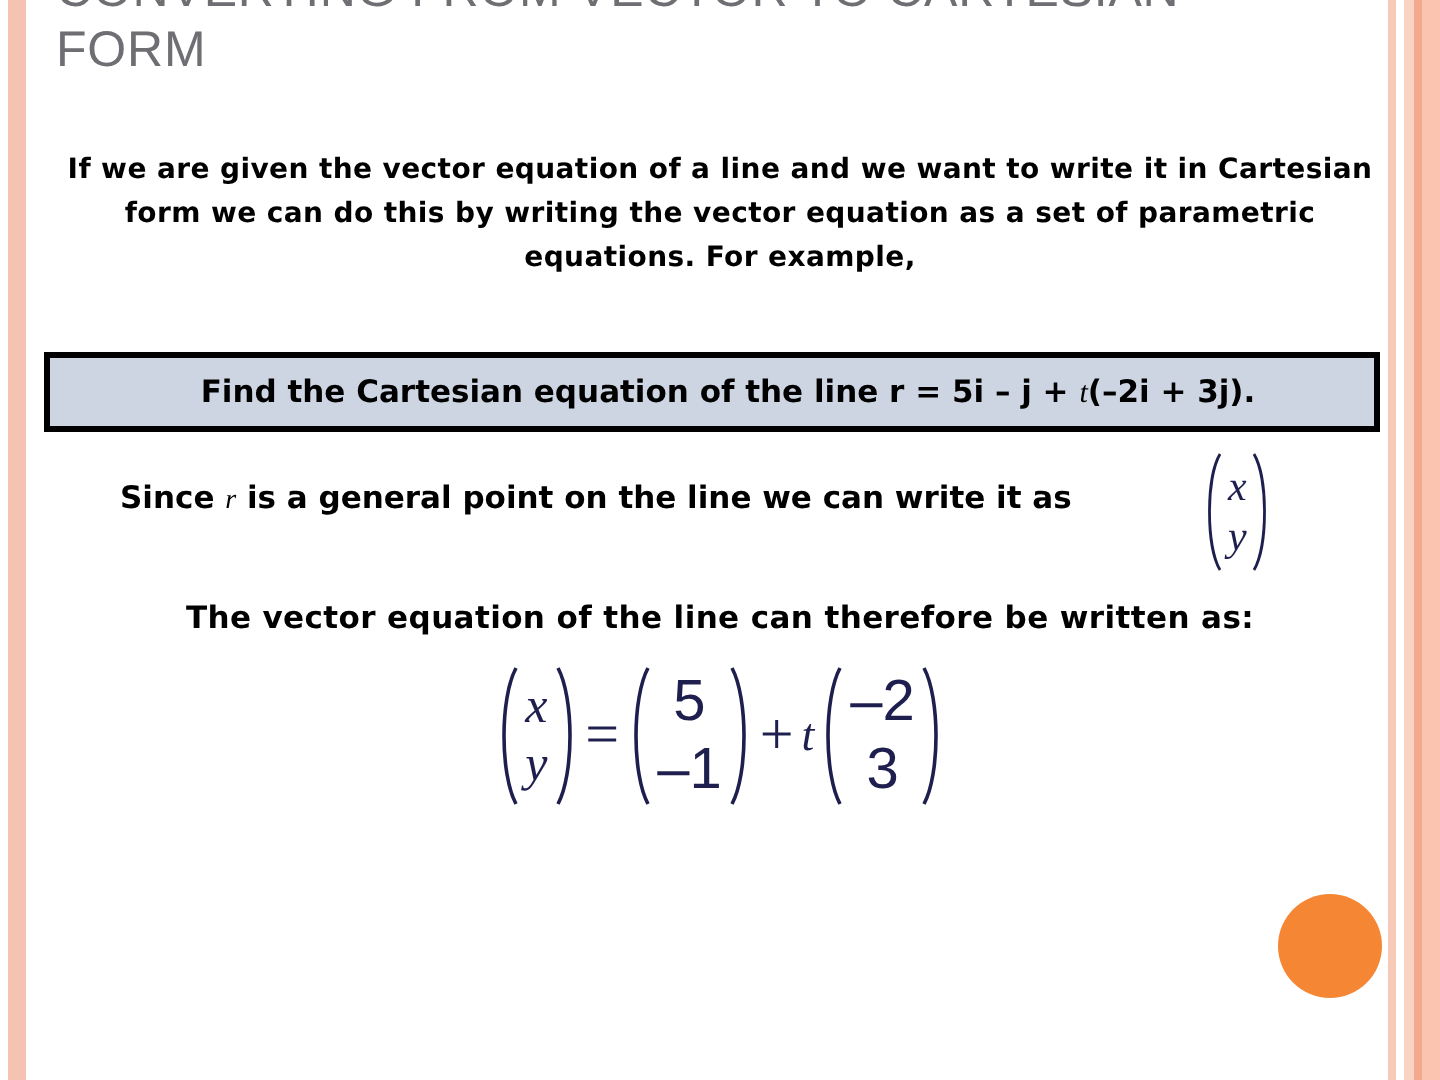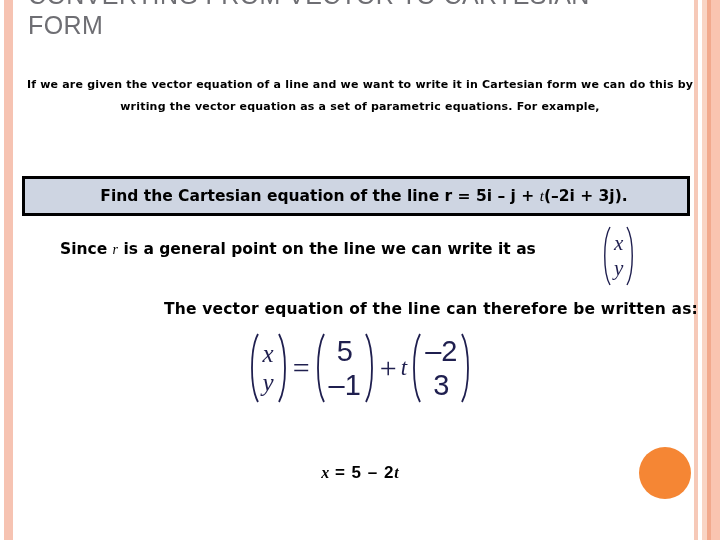--- a/index.html
+++ b/index.html
@@ -51,21 +51,21 @@
     font-family: "DejaVu Sans", sans-serif;
     font-weight: bold;
     color: #000000;
     letter-spacing: 0.2px;
   }
 
   #intro-text {
     left: 22px;
     top: 74px;
     width: 676px;
-    font-size: 11px;
+    font-size: 14px;
     line-height: 22px;
     text-align: center;
   }
 
   
   #question-box {
     position: absolute;
     left: 22px;
     top: 176px;
     width: 668px;
@@ -152,21 +152,21 @@
     font-style: italic;
     font-size: 21px;
   }
 
   
   #vector-eq-text {
     left: 22px;
     top: 300px;
     width: 676px;
     font-size: 15.5px;
-    text-align: right;
+    text-align: center;
   }
 
   
   #matrix-equation {
     position: absolute;
     left: 0px;
     top: 331px;
     width: 720px;
     display: flex;
     align-items: center;
@@ -341,20 +341,17 @@
       <span class="paren">
         <svg width="14" height="74" viewBox="0 0 14 74">
             <path d="M2 3 C10 18, 10 56, 2 71" fill="none" stroke="#1F1F4F" stroke-width="1.8"></path>
           </svg>
       </span>
     </span>
   </div>
 
 
   <div id="parametric-equations">
-    <div class="peq">
-      <span class="var-it">x</span><span> = 5 – 2</span><span class="var-it">t</span>
-    </div>
   </div>
 
   <div id="orange-circle"></div>
 
 </div>
 
 </body></html>

